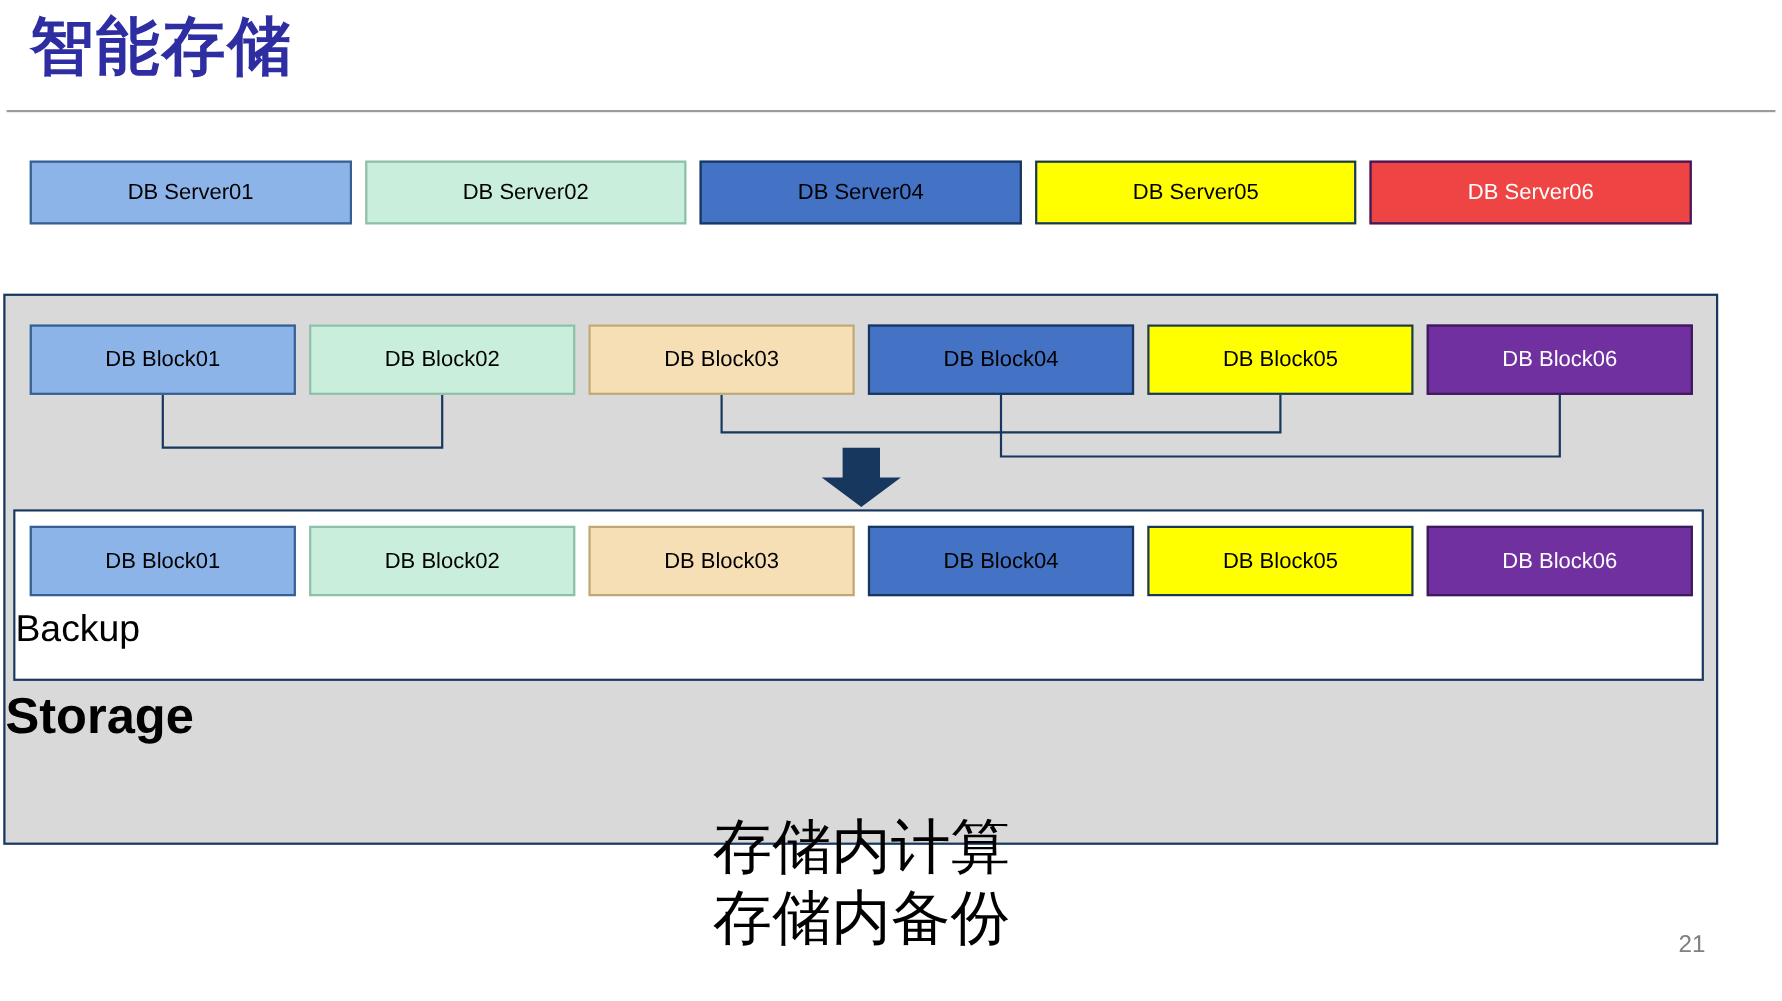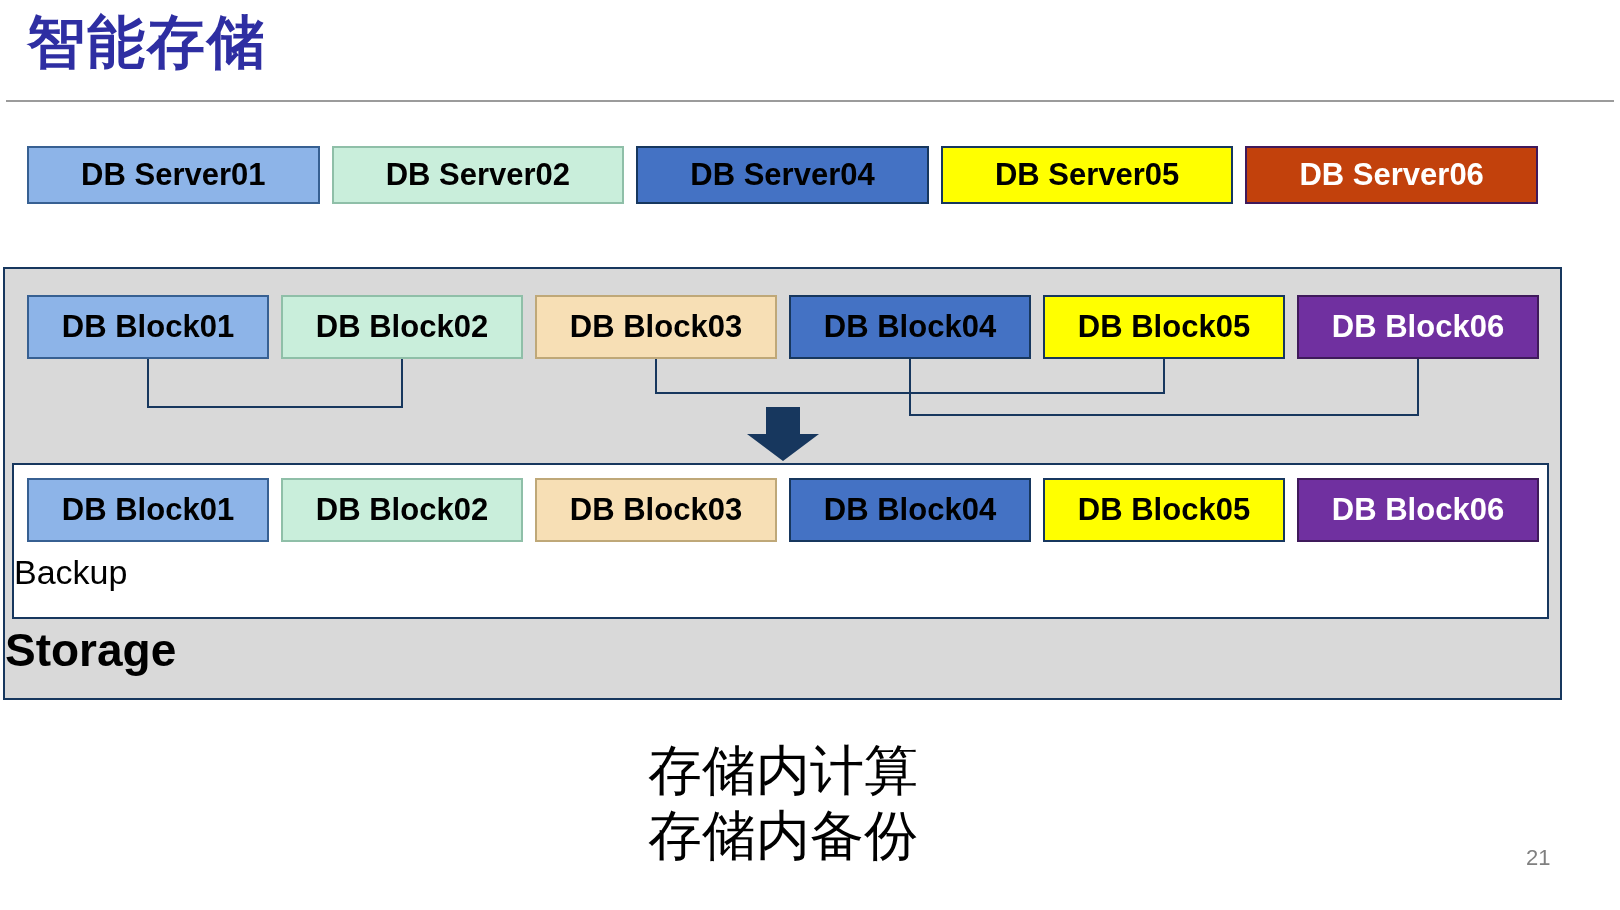--- a/index.html
+++ b/index.html
@@ -6,25 +6,25 @@
   html, body { background:#ffffff; }
   .slide {
     position:relative; width:1620px; height:910px; background:#ffffff;
     overflow:hidden; font-family:"Liberation Sans","DejaVu Sans",sans-serif; color:#000;
   }
   .title { position:absolute; left:27px; top:4px; font-size:58px; font-weight:700; letter-spacing:2px; }
   .divider { position:absolute; left:6px; top:100px; width:1608px; height:2px; }
   .row { position:absolute; display:flex; gap:12px; }
   .box {
     flex:1; display:flex; align-items:center; justify-content:center;
-    font-size:31px; border:2px solid; white-space:nowrap;font-weight:bold;
+    font-size:20px; border:2px solid; white-space:nowrap;
   }
   .server-row { left:27px; top:146px; width:1511px; height:58px; }
   .server-row .box { height:58px; }
-  .storage-panel { position:absolute; left:3px; top:267px; width:1559px; height:433px; border:2px solid; }
+  .storage-panel { position:absolute; left:3px; top:267px; width:1559px; height:501px; border:2px solid; }
   .blocks-top { left:22px; top:26px; width:1512px; height:64px; }
   .blocks-top .box, .blocks-bottom .box { height:64px; }
   .connectors { position:absolute; left:0; top:0; width:1555px; height:429px; pointer-events:none; }
   .connectors polyline { fill:none; stroke-width:2; }
   .backup-panel { position:absolute; left:7px; top:194px; width:1537px; height:156px; border:2px solid; }
   .blocks-bottom { left:13px; top:13px; width:1512px; height:64px; }
   .backup-label { position:absolute; left:0; top:88px; width:100%; text-align:left; font-size:34px; }
   .storage-label { position:absolute; left:0; top:354px; width:100%; font-size:46px; font-weight:700; }
   .captions { position:absolute; left:0; top:738px; width:1566px; text-align:center; font-size:54px; line-height:1.2; }
   .page-number { position:absolute; left:1510px; top:845px; font-size:22px; }
@@ -36,21 +36,21 @@
 
   <h1 class="title" style="color: rgb(46, 46, 162);">智能存储</h1>
 
   <div class="divider" style="background-color: rgb(155, 155, 155);"></div>
 
   <div class="row server-row">
     <div class="box" style="background-color: rgb(141, 180, 232); border-color: rgb(55, 96, 146); color: rgb(0, 0, 0);">DB Server01</div>
     <div class="box" style="background-color: rgb(201, 238, 219); border-color: rgb(143, 191, 168); color: rgb(0, 0, 0);">DB Server02</div>
     <div class="box" style="background-color: rgb(68, 114, 196); border-color: rgb(23, 55, 94); color: rgb(0, 0, 0);">DB Server04</div>
     <div class="box" style="background-color: rgb(255, 255, 0); border-color: rgb(23, 55, 94); color: rgb(0, 0, 0);">DB Server05</div>
-    <div class="box" style="background-color: #c2410c; border-color: rgb(63, 26, 91); color: rgb(255, 255, 255);">DB Server06</div>
+    <div class="box" style="background-color: #ef4444; border-color: rgb(63, 26, 91); color: rgb(255, 255, 255);">DB Server06</div>
   </div>
 
   <div class="storage-panel" style="background-color: rgb(217, 217, 217); border-color: rgb(23, 55, 94);">
 
     <div class="row blocks-top">
       <div class="box" style="background-color: rgb(141, 180, 232); border-color: rgb(55, 96, 146); color: rgb(0, 0, 0);">DB Block01</div>
       <div class="box" style="background-color: rgb(201, 238, 219); border-color: rgb(143, 191, 168); color: rgb(0, 0, 0);">DB Block02</div>
       <div class="box" style="background-color: rgb(247, 223, 181); border-color: rgb(191, 168, 120); color: rgb(0, 0, 0);">DB Block03</div>
       <div class="box" style="background-color: rgb(68, 114, 196); border-color: rgb(23, 55, 94); color: rgb(0, 0, 0);">DB Block04</div>
       <div class="box" style="background-color: rgb(255, 255, 0); border-color: rgb(23, 55, 94); color: rgb(0, 0, 0);">DB Block05</div>

